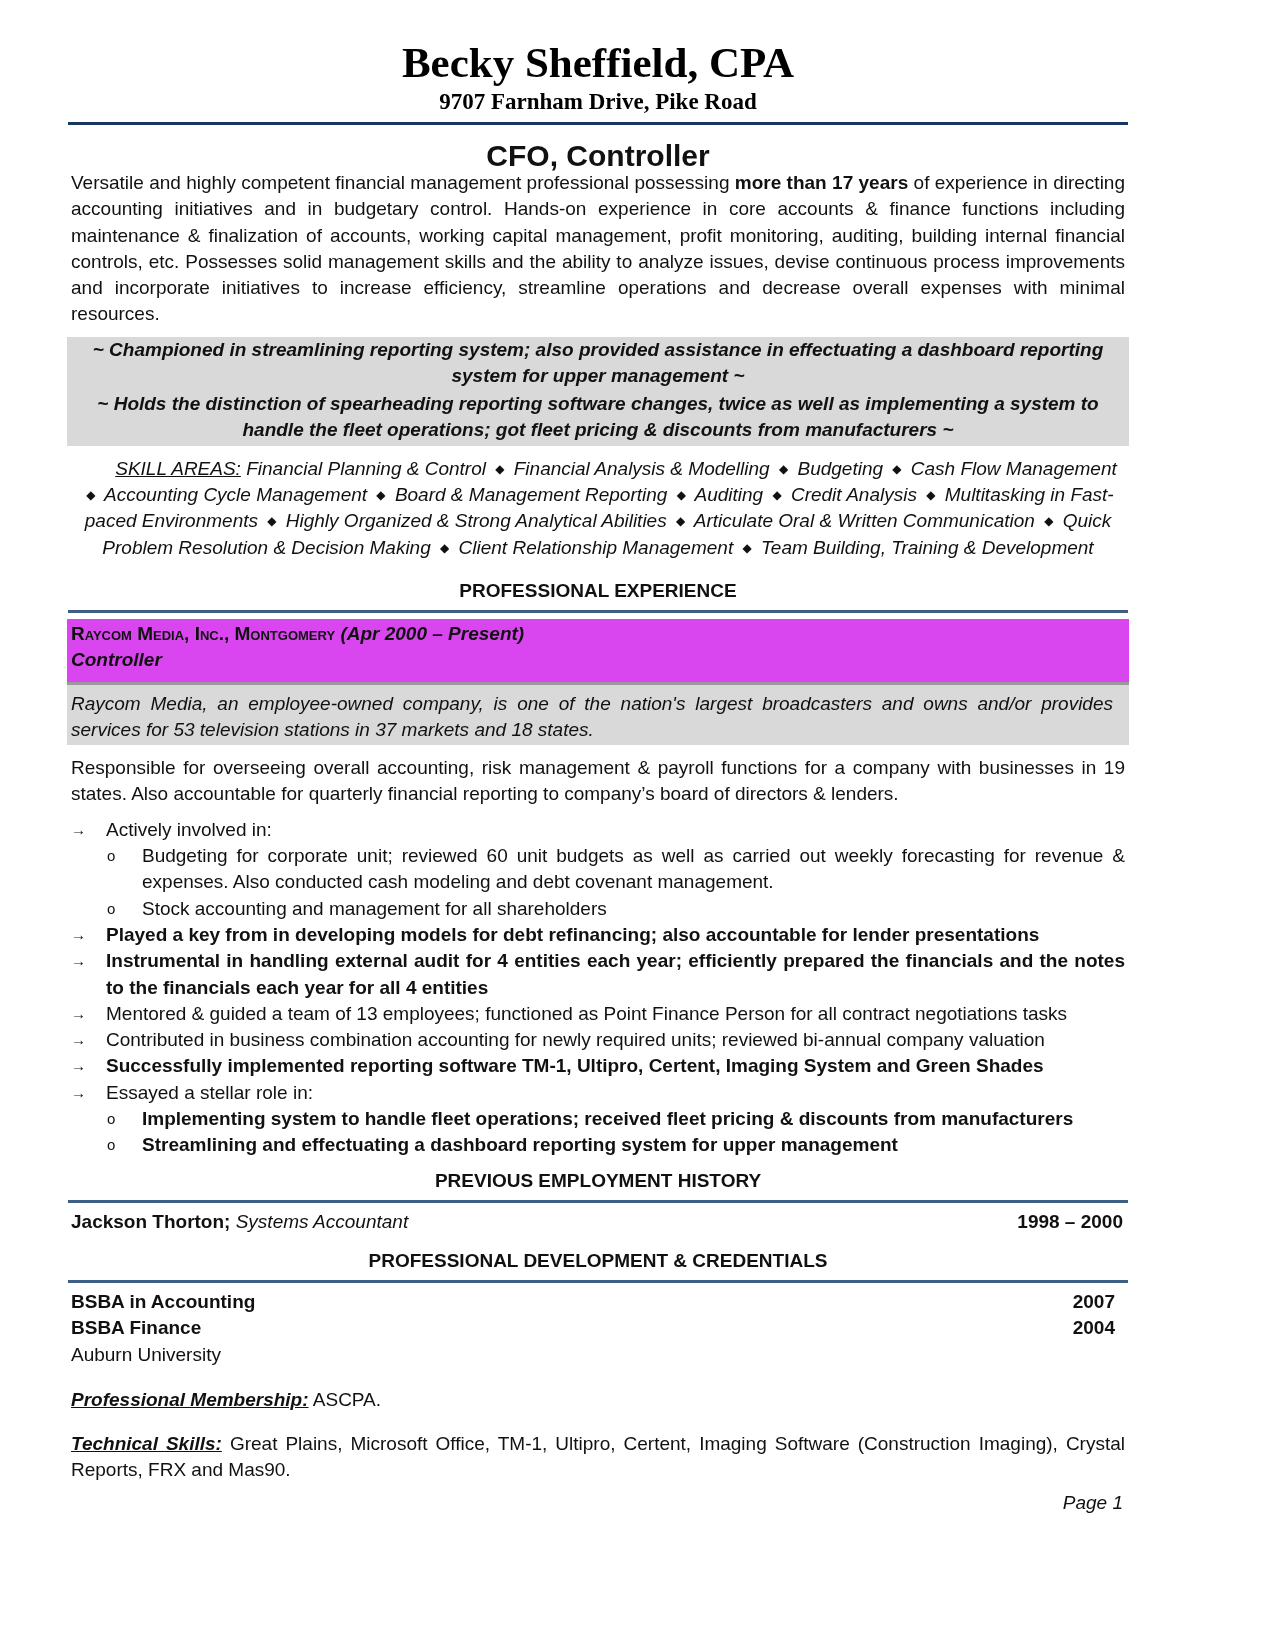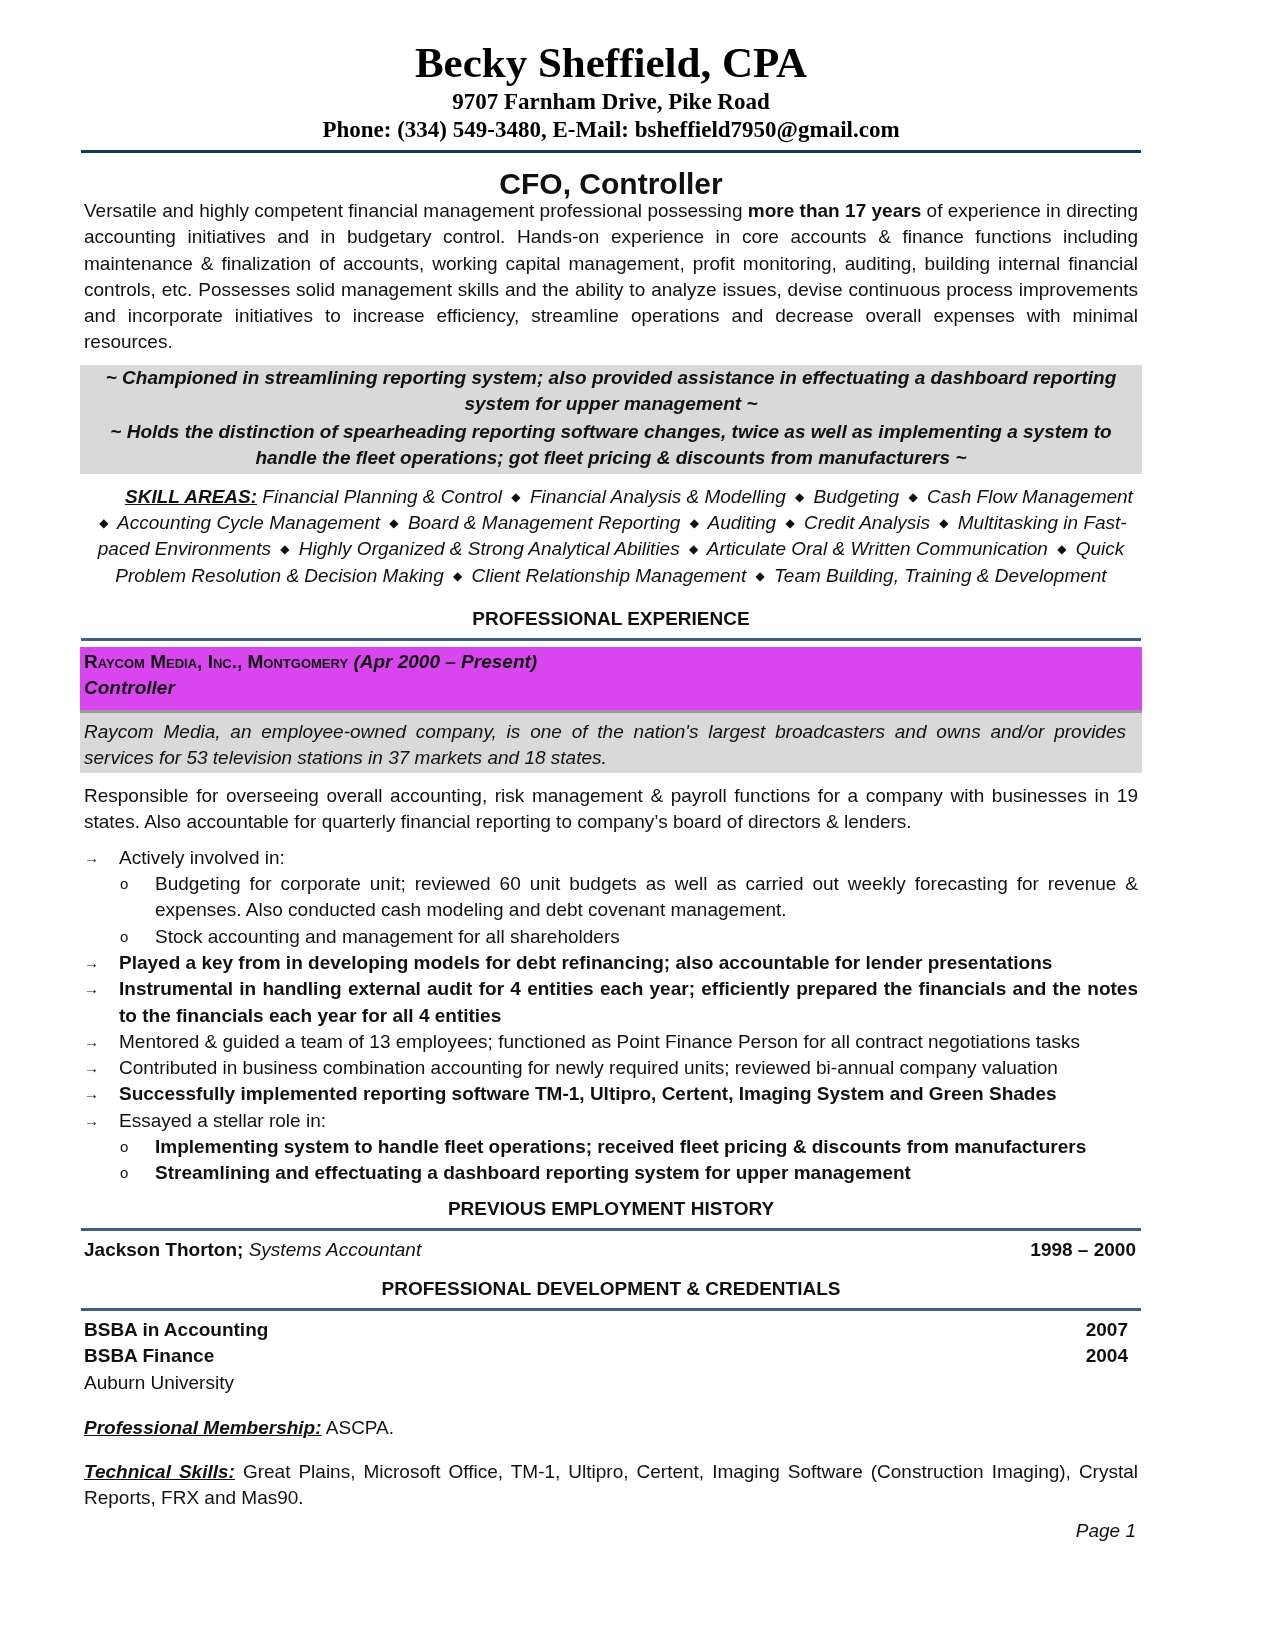--- a/index.html
+++ b/index.html
@@ -1,34 +1,34 @@
 <!DOCTYPE html>
 <html><head>
 <meta charset="utf-8">
 <style>
   html, body { margin: 0; padding: 0; background: #ffffff; }
   body { width: 1275px; height: 1649px; position: relative; overflow: hidden; color: #111; }
-  .page { position: absolute; left: 84px; top: 0; width: 1054px; font-family: "Liberation Sans", sans-serif; font-size: 19px; line-height: 26.3px; }
+  .page { position: absolute; left: 71px; top: 0; width: 1054px; font-family: "Liberation Sans", sans-serif; font-size: 19px; line-height: 26.3px; }
 
   .hdr { text-align: center; font-family: "Liberation Serif", serif; font-weight: bold; color: #000; }
   .hdr .name { font-size: 43px; line-height: 50px; margin-top: 38px; }
   .hdr .addr { font-size: 23px; line-height: 28px; margin-top: 0px; }
   .hdr .contact { font-size: 23px; line-height: 28px; }
   .rule-top { height: 3px; background: #16375f; margin-top: 6px; margin-left: -3px; margin-right: -3px; }
 
   .role-title { text-align: center; font-weight: bold; font-size: 30px; line-height: 28px; margin-top: 17px; }
   .summary { text-align: justify; margin-top: 0px; }
   .summary b { font-weight: bold; }
 
   .highlights { background: #d9d9d9; margin-top: 9px; margin-left: -4px; margin-right: -4px; padding: 0 4px 2px 4px; text-align: center; font-weight: bold; font-style: italic; }
   .highlights p { margin: 0; line-height: 26.5px; padding-top: 0px; }
   .highlights p + p { margin-top: 1px; }
 
   .skills { text-align: center; font-style: italic; margin-top: 10px; }
-  .skills .lbl { font-weight: bold; text-decoration: underline; margin-left: 36px; }
+  .skills .lbl { font-weight: normal; text-decoration: underline; margin-left: 36px; }
   .skills .dot { font-style: normal; font-size: 12px; vertical-align: 2px; padding: 0 4px; }
 
   .sec-head { text-align: center; font-weight: bold; font-size: 19px; line-height: 24px; margin-top: 18px; }
   .sec-rule { height: 3px; background: #3e5f84; margin-top: 7px; margin-left: -3px; margin-right: -3px; }
 
   .job-box { background: #d946ef; margin-left: -4px; margin-right: -4px; padding: 2px 4px 0 4px; margin-top: 6px; }
   .job-box .co { font-weight: bold; font-variant: small-caps; }
   .job-box .dates { font-weight: bold; font-style: italic; }
   .job-box .pos { font-weight: bold; font-style: italic; }
   .job-sep { height: 3px; background: #9a9a9a; margin: 8px -4px 0 -4px; }
@@ -60,21 +60,20 @@
   .pagefoot { text-align: right; font-style: italic; margin-top: 6px; padding-right: 2px; }
 </style>
 </head>
 <body>
 
 <div class="page">
 
   <div class="hdr">
     <div class="name">Becky Sheffield, CPA</div>
     <div class="addr">9707 Farnham Drive, Pike Road</div>
-    <div class="contact">Phone: (334) 549-3480, E-Mail: bsheffield7950@gmail.com</div>
   </div>
   <div class="rule-top"></div>
 
   <div class="role-title">CFO, Controller</div>
   <div class="summary"><span>Versatile and highly competent financial management professional possessing </span><b>more than 17 years</b><span> of experience in directing accounting initiatives and in budgetary control. Hands-on experience in core accounts &amp; finance functions including maintenance &amp; finalization of accounts, working capital management, profit monitoring, auditing, building internal financial controls, etc. Possesses solid management skills and the ability to analyze issues, devise continuous process improvements and incorporate initiatives to increase efficiency, streamline operations and decrease overall expenses with minimal resources.</span></div>
 
   <div class="highlights">
     <p>~ Championed in streamlining reporting system; also provided assistance in effectuating a dashboard reporting system for upper management ~</p>
     <p>~ Holds the distinction of spearheading reporting software changes, twice as well as implementing a system to handle the fleet operations; got fleet pricing &amp; discounts from manufacturers ~</p>
   </div>

